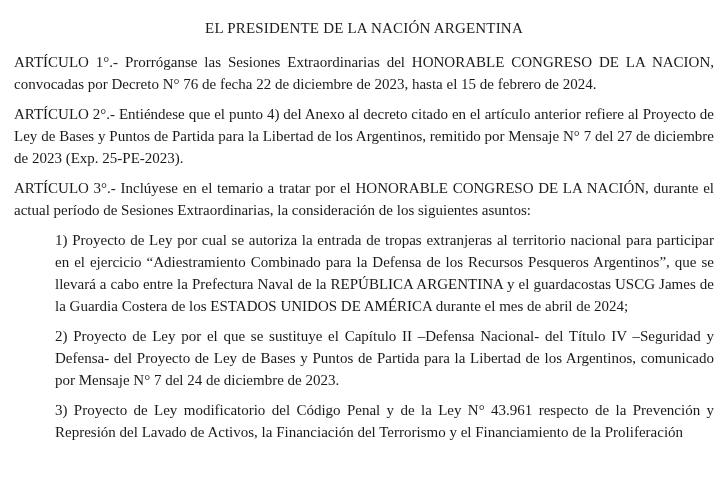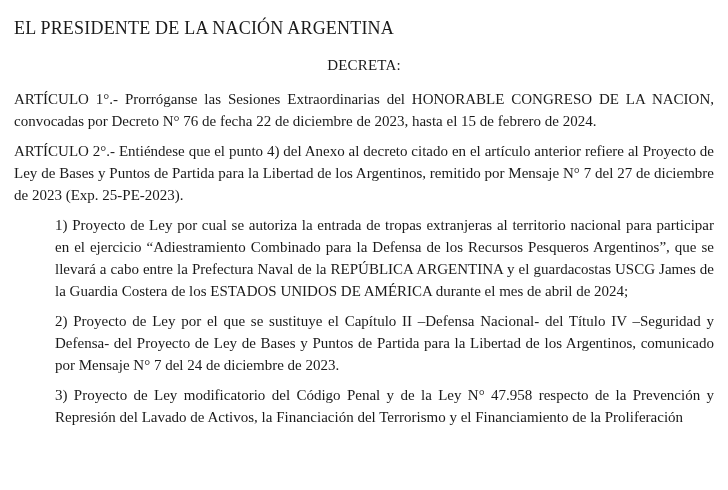--- a/index.html
+++ b/index.html
@@ -16,23 +16,24 @@
   }
   .page {
     box-sizing: border-box;
     width: 728px;
     height: 490px;
     padding: 20px 14px 0 14px;
     background: #ffffff;
   }
   .doc-title {
     margin: 0;
-    font-size: 18px;
+    font-size: 15px;
     line-height: 16px;
     font-weight: normal;
+    text-align: center;
     letter-spacing: 0.2px;
   }
   .doc-subtitle {
     margin: 21px 0 0 0;
     font-size: 15px;
     line-height: 16px;
     font-weight: normal;
     text-align: center;
     letter-spacing: 0.2px;
   }
@@ -55,26 +56,26 @@
     font-family: Liberation Serif, serif;
   }
 </style>
 </head>
 <body>
 
 <div class="page">
 
   <h1 class="doc-title">EL PRESIDENTE DE LA NACIÓN ARGENTINA</h1>
 
-  <h2 class="doc-subtitle">DECRETA:</h2>
 
   <p class="article first">ARTÍCULO 1°.- Prorróganse las Sesiones Extraordinarias del HONORABLE CONGRESO DE LA NACION, convocadas por Decreto N° 76 de fecha 22 de diciembre de 2023, hasta el 15 de febrero de 2024.</p>
 
   <p class="article">ARTÍCULO 2°.- Entiéndese que el punto 4) del Anexo al decreto citado en el artículo anterior refiere al Proyecto de Ley de Bases y Puntos de Partida para la Libertad de los Argentinos, remitido por Mensaje N° 7 del  27 de diciembre de 2023 (Exp. 25-PE-2023).</p>
 
+  <p class="article">ARTÍCULO 3°.- Inclúyese en el temario a tratar por el HONORABLE CONGRESO DE LA NACIÓN, durante el actual período de Sesiones Extraordinarias, la consideración de los siguientes asuntos:</p>
 
   <p class="agenda-item">1) Proyecto de Ley por cual se autoriza la entrada de tropas extranjeras al territorio nacional para participar en el ejercicio “Adiestramiento Combinado para la Defensa de los Recursos Pesqueros Argentinos”, que se llevará a cabo entre la Prefectura Naval de la REPÚBLICA ARGENTINA y el guardacostas USCG James de la Guardia Costera de los ESTADOS UNIDOS DE AMÉRICA durante el mes de abril de 2024;</p>
 
   <p class="agenda-item">2) Proyecto de Ley por el que se sustituye el Capítulo II –Defensa Nacional- del Título IV –Seguridad y Defensa- del Proyecto de Ley de Bases y Puntos de Partida para la Libertad de los Argentinos, comunicado por Mensaje N° 7 del 24 de diciembre de 2023.</p>
 
-  <p class="agenda-item">3) Proyecto de Ley modificatorio del Código Penal y de la Ley N° 47.958 respecto de la Prevención y Represión del Lavado de Activos, la Financiación del Terrorismo y el Financiamiento de la Proliferación</p>
+  <p class="agenda-item">3) Proyecto de Ley modificatorio del Código Penal y de la Ley N° 43.961 respecto de la Prevención y Represión del Lavado de Activos, la Financiación del Terrorismo y el Financiamiento de la Proliferación</p>
 
 </div>
 
 </body></html>

